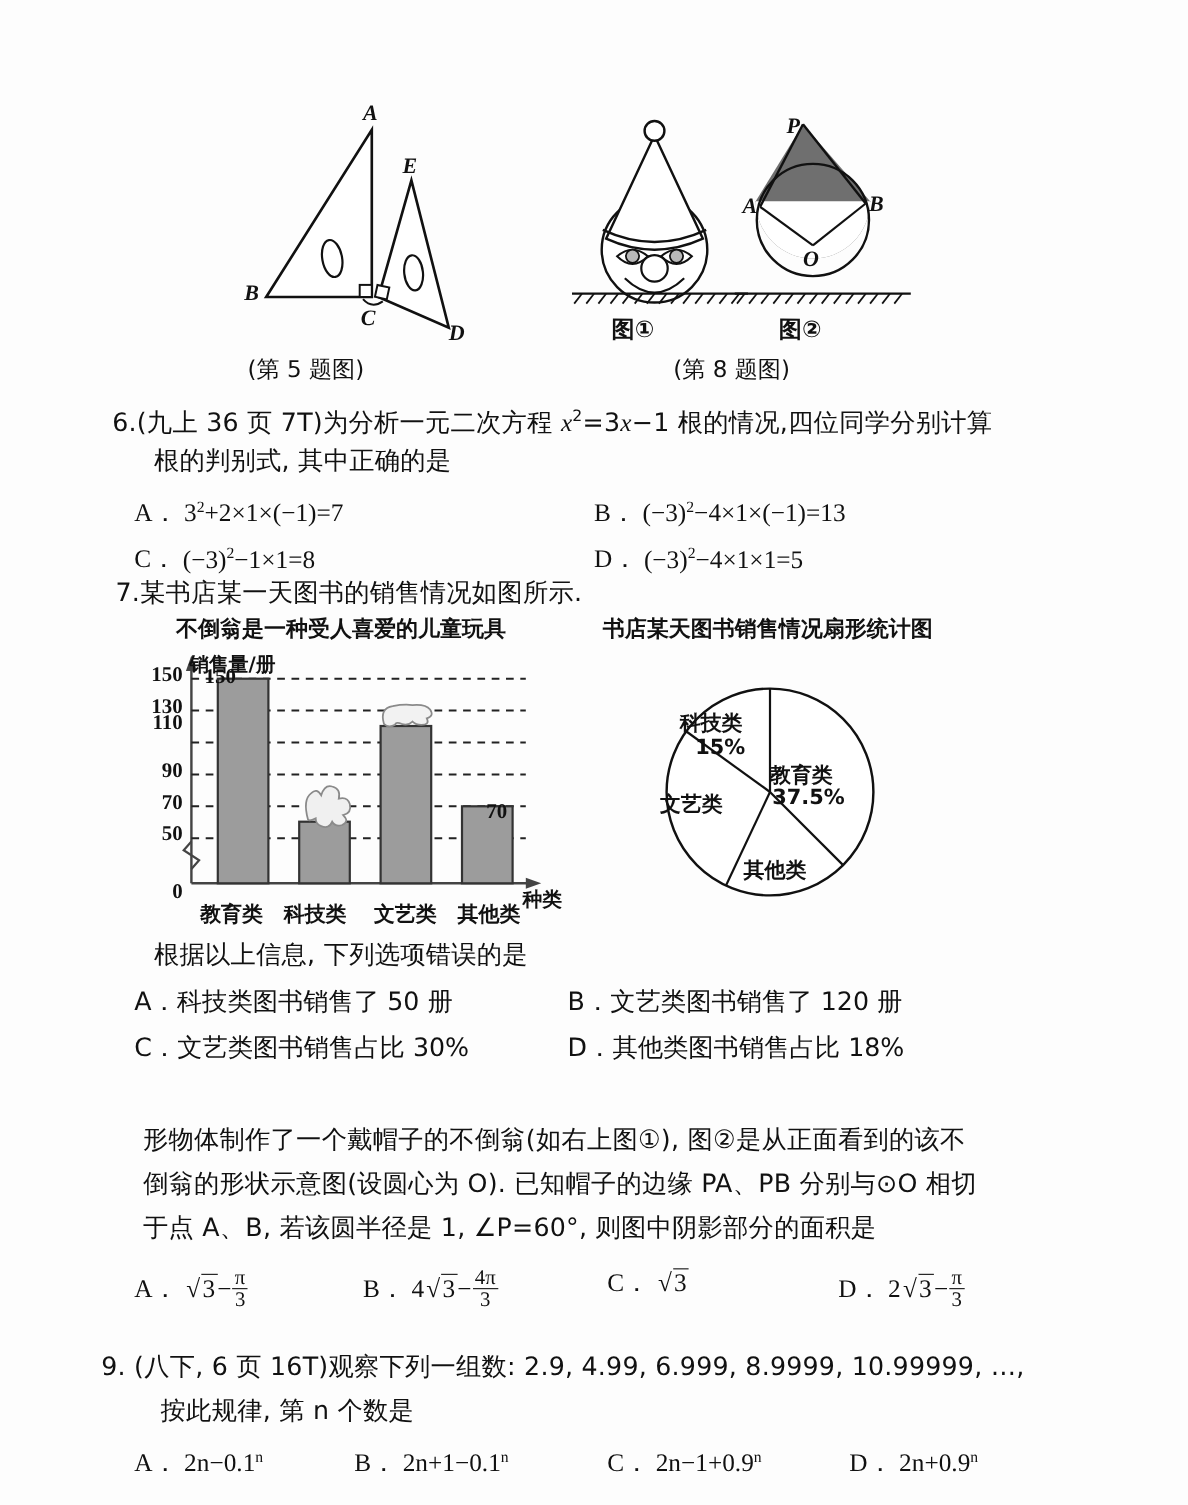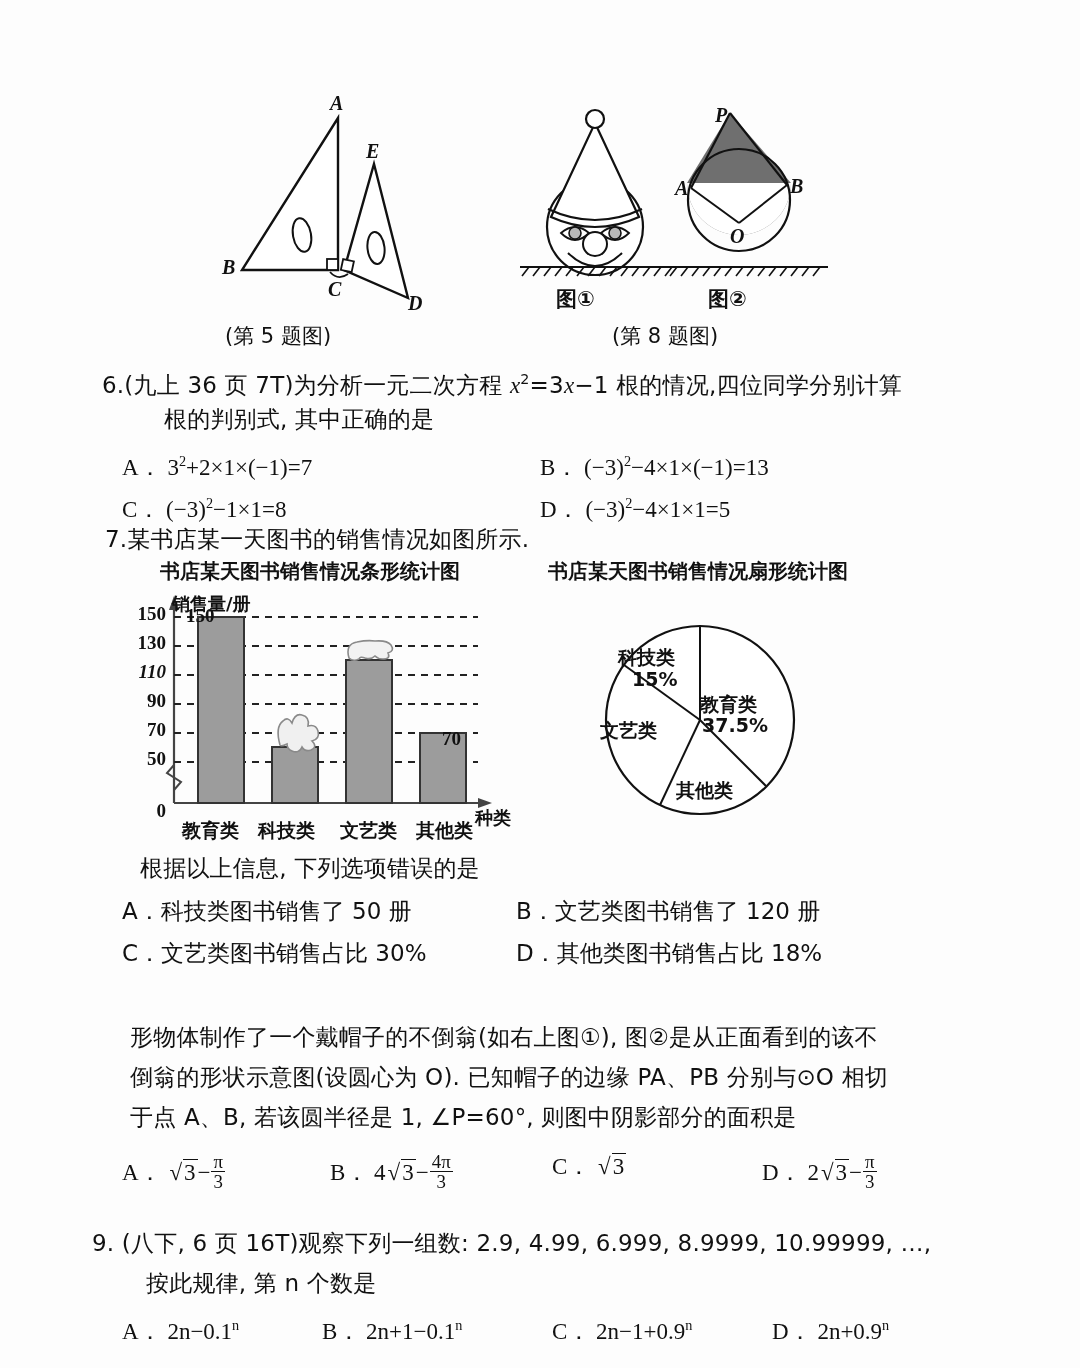--- a/index.html
+++ b/index.html
@@ -242,42 +242,42 @@
   <div class="ptlabel" style="left:715px; top:104px;">P</div>
   <div class="ptlabel" style="left:675px; top:177px;">A</div>
   <div class="ptlabel" style="left:790px; top:175px;">B</div>
   <div class="ptlabel" style="left:730px; top:225px;">O</div>
   <div class="figlabel" style="left:708px; top:285px;">图②</div>
   <div class="cap cjk" style="left:612px; top:322px;">(第 8 题图)</div>
 
   <div class="qline cjk" style="left:102px; top:364px;text-align:center;">
     <span>6.(九上 36 页 7T)为分析一元二次方程 </span><span class="ital">x</span><sup>2</sup><span>=3</span><span class="ital">x</span><span>−1 根的情况,四位同学分别计算</span>
   </div>
-  <div class="qline cjk" style="left:140px; top:404px;margin-left:24px;">根的判别式,  其中正确的是</div>
+  <div class="qline cjk" style="left:140px; top:404px;">根的判别式,  其中正确的是</div>
 
   <div class="opt" style="left:122px; top:446px;">
     <span>A．</span>
     <span>3<sup>2</sup>+2×1×(−1)=7</span>
   </div>
   <div class="opt" style="left:540px; top:446px;">
     <span>B．</span>
     <span>(−3)<sup>2</sup>−4×1×(−1)=13</span>
   </div>
   <div class="opt" style="left:122px; top:488px;">
     <span>C．</span>
     <span>(−3)<sup>2</sup>−1×1=8</span>
   </div>
   <div class="opt" style="left:540px; top:488px;">
     <span>D．</span>
     <span>(−3)<sup>2</sup>−4×1×1=5</span>
   </div>
 
   <div class="qline cjk" style="left:105px; top:524px;">7.某书店某一天图书的销售情况如图所示.</div>
 
-  <div class="chart-title" style="left:160px; top:558px;">书店某天图书销售情况条形统计图</div>
+  <div class="chart-title" style="left:160px; top:558px;">不倒翁是一种受人喜爱的儿童玩具</div>
   <div class="fig" style="left:130px; top:590px;">
     <svg width="380" height="230" viewBox="0 0 380 230">
 
       <line x1="44" y1="18" x2="44" y2="213" stroke="#444444" stroke-width="2.2"></line>
       <polygon points="44,6 39,20 49,20" fill="#444444"></polygon>
 
       <line x1="44" y1="213" x2="352" y2="213" stroke="#444444" stroke-width="2.2"></line>
       <polygon points="362,213 348,208 348,218" fill="#444444"></polygon>
 
       <path d="M44,175 l-7,8 l14,9 l-7,8" fill="none" stroke="#444444" stroke-width="2"></path>
@@ -299,21 +299,21 @@
       <path d="M150,155 q-5,-18 3,-24 q5,-5 9,2 q3,-10 10,-8 q8,2 6,11 q8,-2 10,5 q2,8 -6,10
                q6,6 -1,9 q-6,2 -9,-3 q-3,7 -10,4 q-5,-2 -5,-7 q-6,3 -7,1 Z" fill="#f0f0f0" stroke="#8a8a8a" stroke-width="1.6"></path>
       <path d="M219,68 q-4,-14 8,-16 q10,-2 18,-1 q12,-1 16,4 q4,6 -3,8 q3,6 -5,6
                q-5,0 -8,-3 q-4,4 -10,2 q-5,-2 -6,1 q-6,3 -10,-1 Z" fill="#f2f2f2" stroke="#8a8a8a" stroke-width="1.6"></path>
     </svg>
   </div>
 
   <div class="tick" style="left:118px; top:748px; width:48px;">50</div>
   <div class="tick" style="left:118px; top:719px; width:48px;">70</div>
   <div class="tick" style="left:118px; top:690px; width:48px;">90</div>
-  <div class="tick" style="left:112px; top:661px; width:54px;font-style:italic;">110</div>
+  <div class="tick" style="left:112px; top:647px; width:54px;">110</div>
   <div class="tick" style="left:112px; top:632px; width:54px;text-align:right;">130</div>
   <div class="tick" style="left:112px; top:603px; width:54px;">150</div>
   <div class="tick" style="left:140px; top:800px; width:26px;">0</div>
   <div class="axis-note" style="left:172px; top:592px;">销售量/册</div>
   <div class="axis-note" style="left:475px; top:806px;">种类</div>
 
   <div class="barlabel" style="left:186px; top:605px;">150</div>
   <div class="barlabel" style="left:442px; top:728px;">70</div>
 
   <div class="catlabel" style="left:182px; top:818px;">教育类</div>

